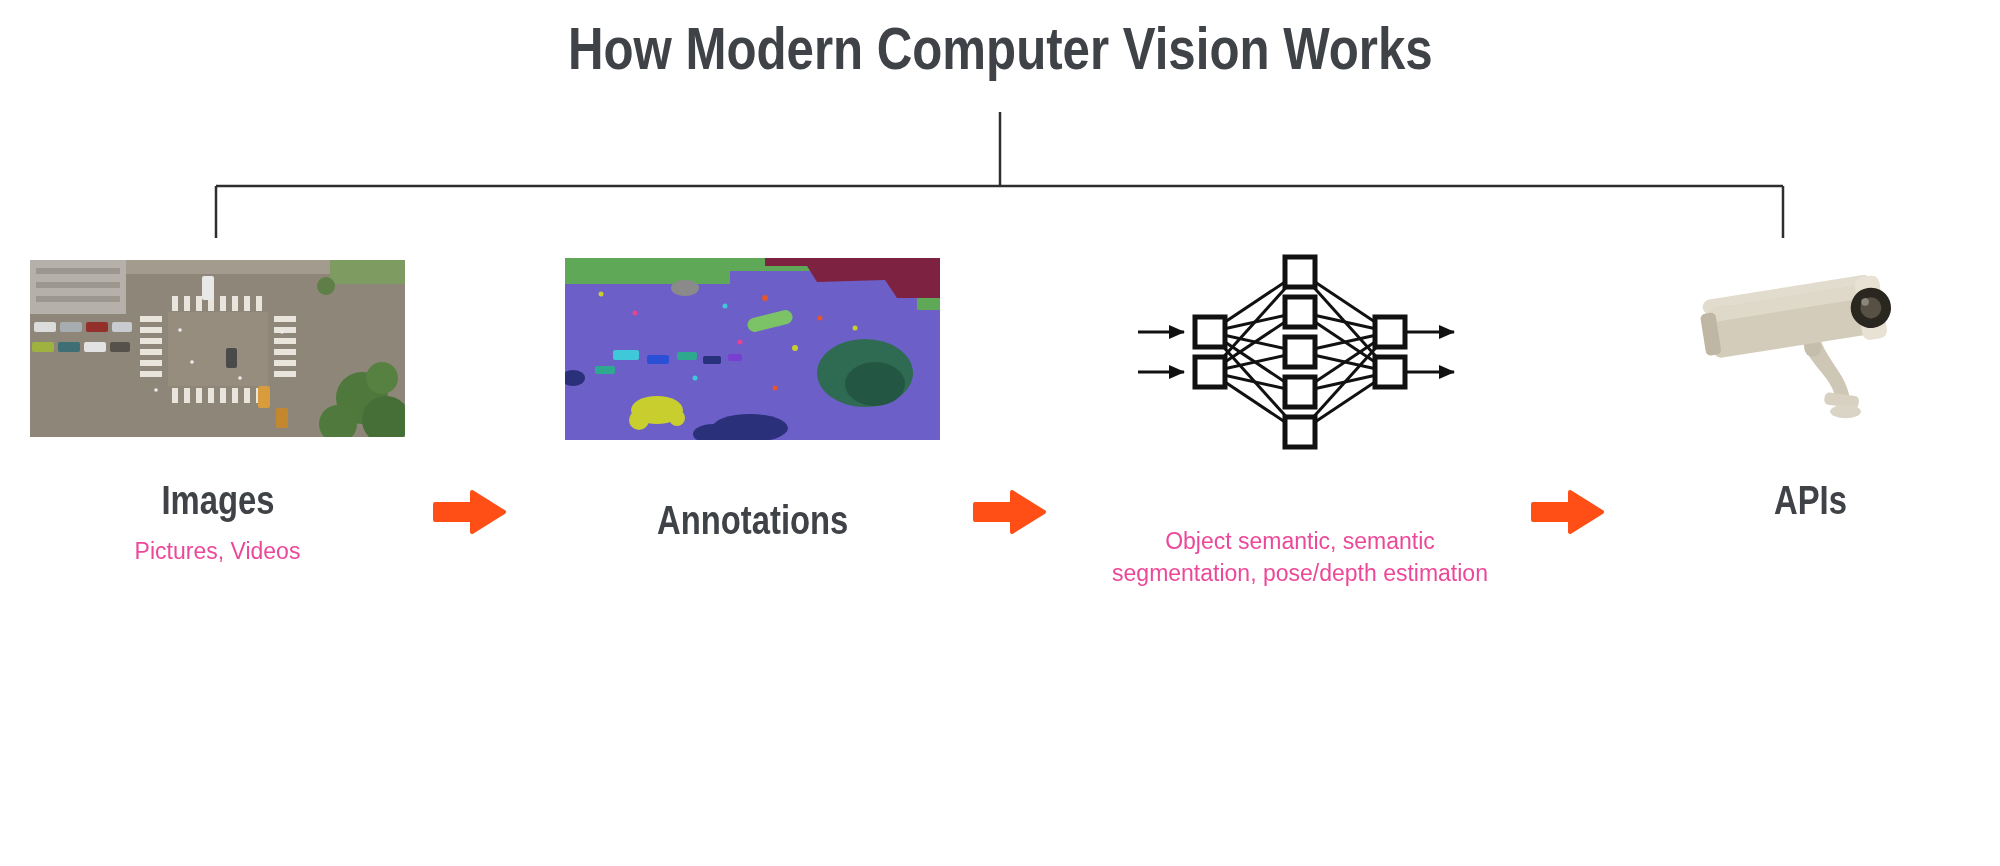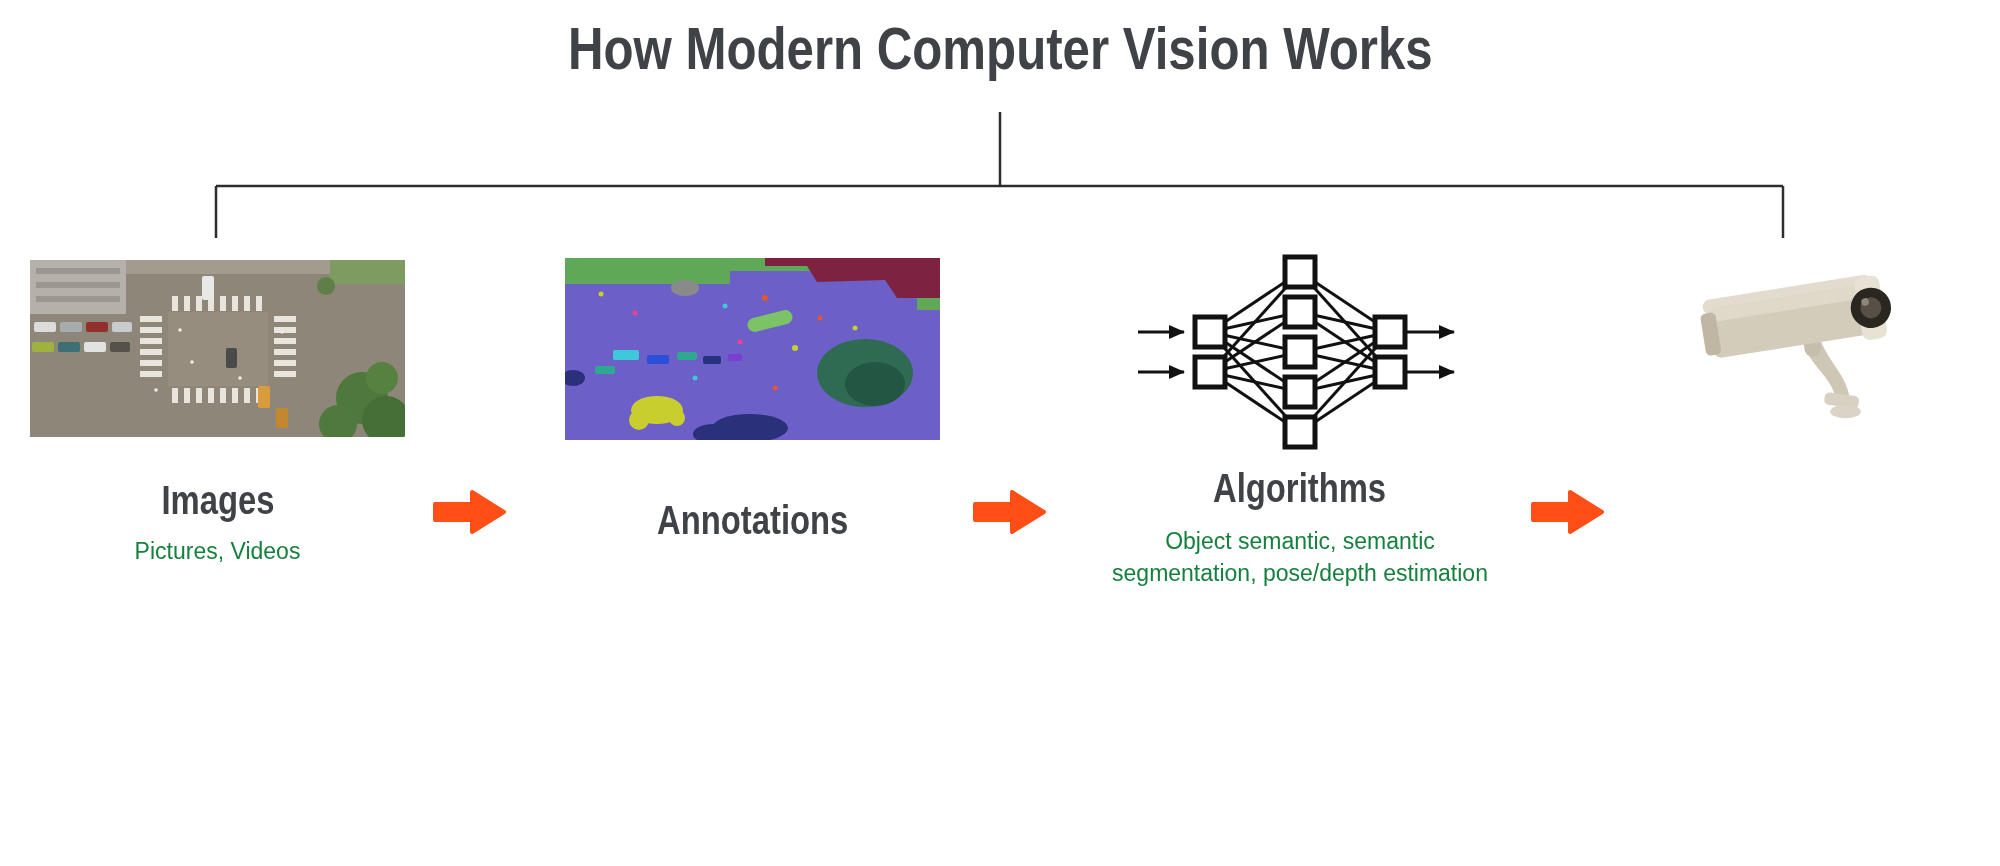--- a/index.html
+++ b/index.html
@@ -12,21 +12,21 @@
     font-size:60px; font-weight:700; color:#3F4347; margin:0;
   }
   .condensed { display:inline-block; transform:scaleX(0.82); transform-origin:center; white-space:nowrap; }
   .connector { position:absolute; left:0; top:0; }
   .img-wrap { position:absolute; }
   .img-wrap svg { display:block; }
   .heading {
     position:absolute; text-align:center; font-size:40px; font-weight:700; color:#3F4347;
   }
   .subtext {
-    position:absolute; text-align:center; font-size:23px; color:#15803d; line-height:1.38;
+    position:absolute; text-align:center; font-size:23px; color:#ec4899; line-height:1.38;
   }
   .arrow { position:absolute; }
 </style>
 </head>
 <body>
 
 <div class="canvas">
 
   <h1 class="title"><span class="condensed">How Modern Computer Vision Works</span></h1>
 
@@ -217,21 +217,21 @@
         <rect x="178" y="36" width="26" height="66" rx="8" fill="#E8E2D4"></rect>
         <circle cx="191" cy="69" r="21" fill="#2A2620"></circle>
         <circle cx="191" cy="69" r="11" fill="#575044"></circle>
         <circle cx="186" cy="62" r="4" fill="#8D867A"></circle>
       </g>
     </svg>
   </div>
 
   <div class="heading" style="left:30px; top:478px; width:375px;"><span class="condensed">Images</span></div>
   <div class="heading" style="left:550px; top:498px; width:405px;"><span class="condensed">Annotations</span></div>
-  <div class="heading" style="left:1090px; top:466px; width:420px;"><span class="condensed">Algorithms</span></div>
+  <div class="heading" style="left:1640px; top:478px; width:340px;"><span class="condensed">APIs</span></div>
 
   <div class="subtext" style="left:30px; top:536px; width:375px;">Pictures,  Videos</div>
   <div class="subtext" style="left:1095px; top:526px; width:410px;">Object semantic, semantic segmentation, pose/depth estimation</div>
 
   <svg class="arrow" style="left:433px; top:488px;" width="74" height="48" viewBox="0 0 74 48">
     <polygon points="2,16 39,16 39,4 71,24 39,44 39,32 2,32" stroke-width="4" stroke-linejoin="round" fill="#FF4E16" stroke="#FF4E16"></polygon>
   </svg>
   <svg class="arrow" style="left:973px; top:488px;" width="74" height="48" viewBox="0 0 74 48">
     <polygon points="2,16 39,16 39,4 71,24 39,44 39,32 2,32" stroke-width="4" stroke-linejoin="round" fill="#FF4E16" stroke="#FF4E16"></polygon>
   </svg>

